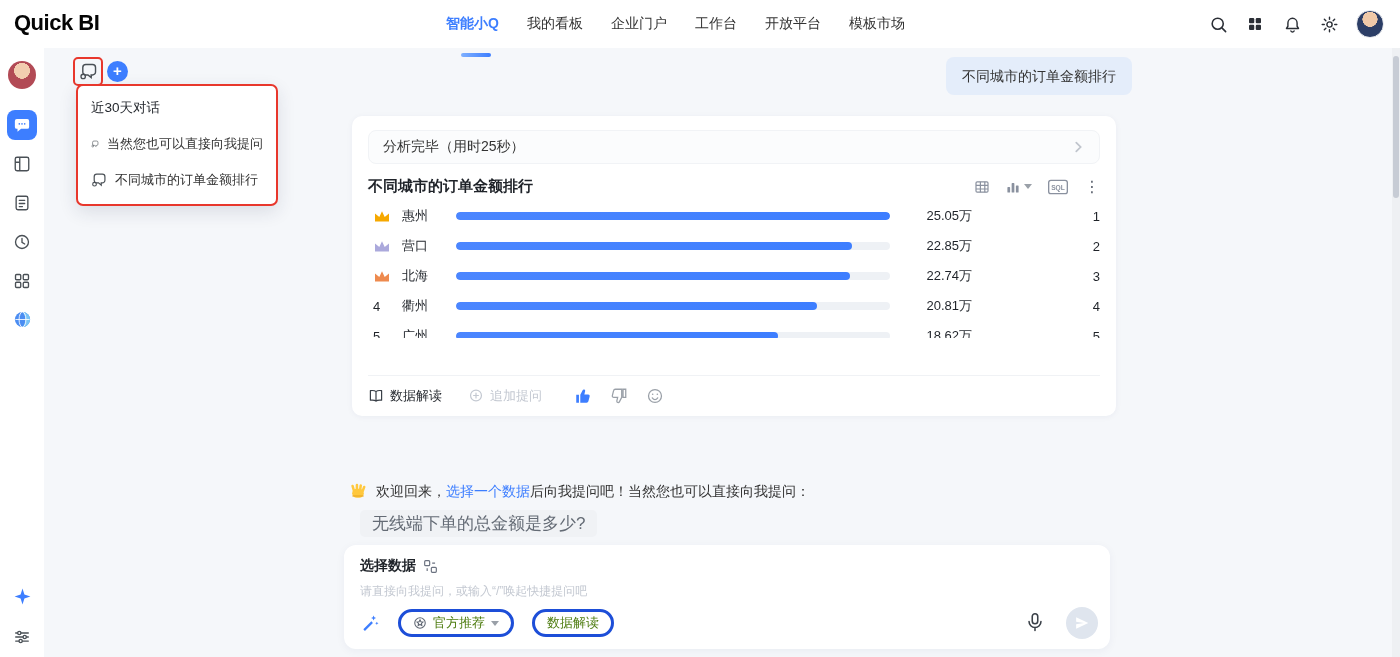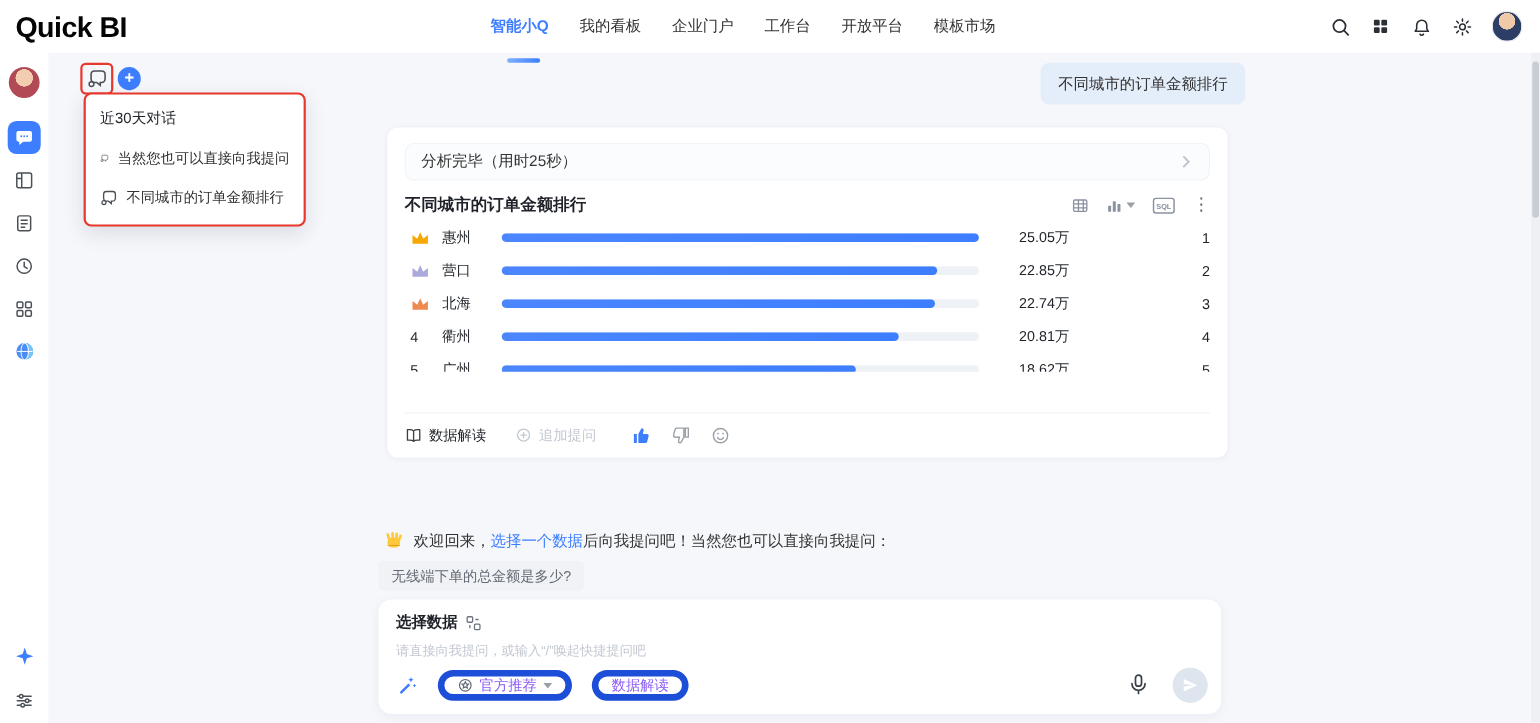--- a/index.html
+++ b/index.html
@@ -4,21 +4,21 @@
 <style>
   * { box-sizing: border-box; margin: 0; padding: 0; }
   html,body { width:1400px; height:657px; overflow:hidden; }
   body {
     position:relative;
     font-family:"Liberation Sans","DejaVu Sans",sans-serif;
     background:#f5f7fa; color:#1f2329;
   }
   
   .topnav { position:absolute; left:0; top:0; width:1400px; height:48px; background:#fff; z-index:20; }
-  .logo { position:absolute; left:14px; top:10px; font-size:26px; font-weight:800; letter-spacing:-0.5px; color:#050505; }
+  .logo { position:absolute; left:14px; top:10px; font-size:22px; font-weight:800; letter-spacing:-0.5px; color:#050505; }
   .nav-items { position:absolute; left:446px; top:0; height:48px; display:flex; align-items:center; gap:28px; }
   .nav-item { position:relative; font-size:14px; color:#333; cursor:pointer; white-space:nowrap; }
   .nav-item.active { color:#3D7EFF; font-weight:600; }
   .nav-underline { position:absolute; left:50%; transform:translateX(-50%); bottom:-9px; width:30px; height:4px; border-radius:3px;
     background:linear-gradient(90deg,#7fb0ff,#3D7EFF); }
   .nav-right { position:absolute; right:16px; top:0; height:48px; display:flex; align-items:center; gap:17px; }
   .nav-icon { width:20px; height:20px; display:flex; align-items:center; justify-content:center; cursor:pointer; }
   .avatar-sm { width:28px; height:28px; border-radius:50%;
     background:radial-gradient(circle at 50% 32%, #f0c9a8 0 34%, #2c3e66 35% 100%); border:1px solid #e8eaee; cursor:pointer; }
   
@@ -66,32 +66,32 @@
   .crown.silver{ fill:#ABA9DC; }
   .crown.bronze{ fill:#EE8A4E; }
   .acard-footer { margin-top:auto; border-top:1px solid #f0f2f5; height:41px; display:flex; align-items:center; gap:26px; }
   .foot-act { display:flex; align-items:center; gap:6px; font-size:13px; color:#1f2329; cursor:pointer; }
   .foot-act.disabled { color:#c3c8d1; }
   .fb-group { display:flex; align-items:center; gap:18px; margin-left:6px; }
   .fb-icon { width:18px; height:18px; cursor:pointer; }
   
   .welcome-row { position:absolute; left:348px; top:482px; display:flex; align-items:center; gap:8px; font-size:14px; color:#333; z-index:5; }
   .welcome-link { color:#3D7EFF; cursor:pointer; }
-  .sugg-chip { position:absolute; left:344px; top:510px; height:27px; line-height:27px; padding:0 12px; background:#f0f2f5;
-    border-radius:5px; font-size:13px; color:#646b75; cursor:pointer; z-index:5; }
+  .sugg-chip { position:absolute; left:360px; top:510px; height:27px; line-height:27px; padding:0 12px; background:#f0f2f5;
+    border-radius:5px; font-size:17px; color:#646b75; cursor:pointer; z-index:5; }
   
   .composer { position:absolute; left:344px; top:545px; width:766px; height:104px; background:#fff; border-radius:12px;
     box-shadow:0 2px 10px rgba(20,40,90,.05); padding:12px 16px; z-index:5; }
   .sel-data-row { display:flex; align-items:center; gap:7px; font-size:14px; font-weight:700; color:#1f2329; }
   .composer input { width:600px; border:none; outline:none; font-size:12px; margin-top:9px; color:#333; background:transparent;
     font-family:"Liberation Sans","DejaVu Sans",sans-serif; }
   .composer input::placeholder { color:#c3c8d1; }
   .composer-tools { position:absolute; left:16px; right:12px; bottom:10px; display:flex; align-items:center; gap:18px; }
-  .chip { display:flex; align-items:center; gap:6px; height:28px; padding:0 12px; border:6px solid #1d4ed8; border-radius:15px;
-    font-size:13px; color:#8b5cf6; cursor:pointer; background:#fff; }
+  .chip { display:flex; align-items:center; gap:6px; height:28px; padding:0 12px; border:3px solid #1d4ed8; border-radius:15px;
+    font-size:13px; color:#4d7c0f; cursor:pointer; background:#fff; }
   .caret-down { width:0; height:0; border-left:4px solid transparent; border-right:4px solid transparent; border-top:5px solid #9aa0a8; }
   .mic-btn { margin-left:auto; width:24px; height:24px; cursor:pointer; }
   .send-btn { width:32px; height:32px; border-radius:50%; background:#dfe5ee; display:flex; align-items:center; justify-content:center; cursor:pointer; }
   
   .scroll-track { position:absolute; right:0; top:48px; width:8px; height:609px; background:#eef0f3; z-index:50; }
   .scroll-thumb { position:absolute; left:1px; top:8px; width:6px; height:142px; background:#c7ccd5; border-radius:3px; cursor:pointer; }
   svg { display:block; }
 </style>
 </head>
 <body>

